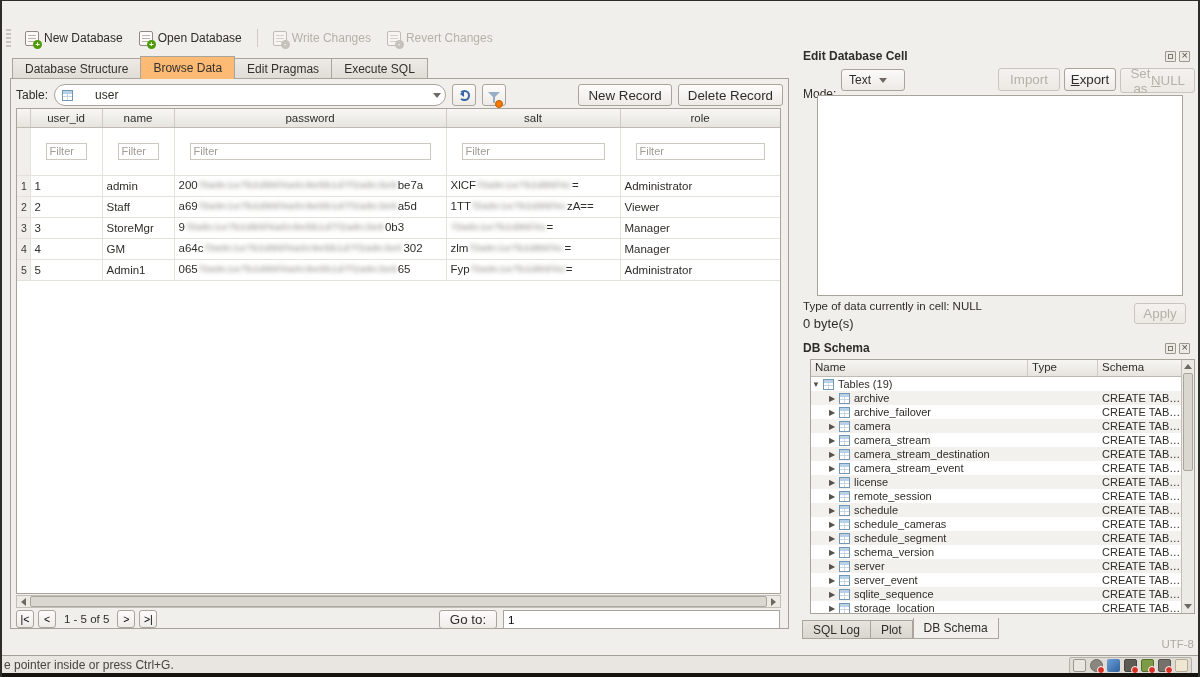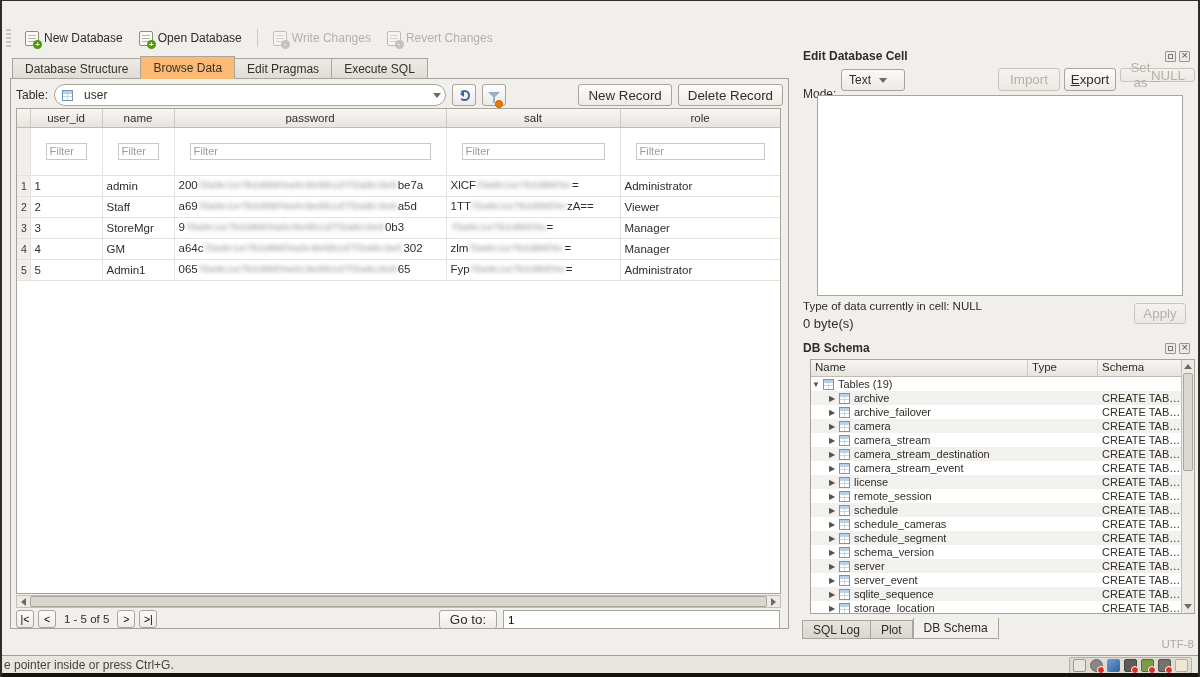--- a/index.html
+++ b/index.html
@@ -31,21 +31,21 @@
   .tabs { position:absolute; left:10px; top:55px; height:23px; display:flex; align-items:flex-end; z-index:3; }
   .tab { height:21px; line-height:20px; padding:0 12px; background:linear-gradient(#edebe6,#e0ddd7);
          border:1px solid #a9a59d; border-right:none; color:#33312d; }
   .tab:last-child { border-right:1px solid #a9a59d; }
   .tab.active { height:23px; line-height:22px; background:#fdba74; border-right:1px solid #a9a59d; border-bottom:none; font-weight:normal; }
   .tab.active + .tab { border-left:none; }
 
   
   .frame { position:absolute; left:8px; top:77px; width:779px; height:551px; border:1px solid #a6a29a; background:#f1efeb; z-index:2; }
   .table-row { position:absolute; left:5px; top:4px; right:5px; height:24px; display:flex; align-items:center; gap:6px; }
-  .combo { display:flex; align-items:center; gap:7px; height:22px; background:#fff; border:1px solid #a9a59d; border-radius:11px; padding-left:5px; width:392px; }
+  .combo { display:flex; align-items:center; gap:18px; height:22px; background:#fff; border:1px solid #a9a59d; border-radius:11px; padding-left:5px; width:392px; }
   .combo .cval { flex:0 0 auto; }
   .combo .arrowzone { margin-left:auto; width:17px; height:100%; display:flex; align-items:center; justify-content:center; }
   .chev { width:0; height:0; border-left:4px solid transparent; border-right:4px solid transparent; border-top:5px solid #6e6a63; }
   .sq-btn { width:24px; height:22px; border:1px solid #a9a59d; border-radius:3px; background:linear-gradient(#fdfcfb,#eeebe7);
             display:inline-flex; align-items:center; justify-content:center; position:relative; }
   .refresh-glyph { width:11px; height:11px; border:2px solid #3465a4; border-radius:50%; border-left-color:transparent; position:relative; }
   .refresh-glyph::after { content:""; position:absolute; left:-4px; top:-1px; border:3px solid transparent; border-right:4px solid #3465a4; }
   .funnel { position:relative; width:0; height:0; border-left:6px solid transparent; border-right:6px solid transparent; border-top:6px solid #98aec4; }
   .funnel::before { content:""; position:absolute; left:-1px; top:-1px; width:2px; height:6px; background:#98aec4; }
   .funnel::after { content:""; position:absolute; left:1px; top:2px; width:6px; height:6px; border-radius:50%; background:#f57900; border:1px solid #c05c00; }
@@ -91,21 +91,21 @@
   .winbtns { position:absolute; display:flex; gap:3px; }
   .win-btn { width:11px; height:11px; border:1px solid #9b978f; background:#eceae5; position:relative; border-radius:1px; }
   .win-btn.float::before { content:""; position:absolute; inset:2px; border:1px solid #7c786f; }
   .win-btn.close::before { content:"×"; position:absolute; top:-3px; left:1.5px; font-size:11px; color:#55524b; }
 
   .mode-label { position:absolute; left:801px; top:86px; }
   .mode-combo { position:absolute; left:839px; top:68px; width:64px; height:22px; display:flex; align-items:center; padding-left:7px;
                 background:linear-gradient(#fbfaf8,#edeae5); border:1px solid #a9a59d; border-radius:3px; gap:8px; }
   .btn-import { position:absolute; left:996px; top:67px; width:62px; height:23px; }
   .btn-export { position:absolute; left:1062px; top:67px; width:52px; height:23px; }
-  .btn-setnull { position:absolute; left:1118px; top:67px; width:75px; height:14px; }
+  .btn-setnull { position:absolute; left:1118px; top:67px; width:75px; height:25px; }
   .cell-editor { position:absolute; left:815px; top:94px; width:366px; height:201px; background:#fff; border:1px solid #a8a49c; font-size:11.5px; padding:2px; }
   .type-line1 { position:absolute; left:801px; top:299px; font-size:11.5px; }
   .type-line2 { position:absolute; left:801px; top:315px; font-size:13px; }
   .btn-apply { position:absolute; left:1132px; top:302px; width:52px; height:21px; }
 
   
   .tree { position:absolute; left:808px; top:358px; width:385px; height:255px; background:#fff; border:1px solid #a8a49c; overflow:hidden; }
   .tree-head { position:relative; height:17px; background:linear-gradient(#f7f6f3,#e7e4df); border-bottom:1px solid #bfbbb3; font-size:11.5px; }
   .th-name { position:absolute; left:4px; top:1px; }
   .th-type { position:absolute; left:221px; top:1px; }

